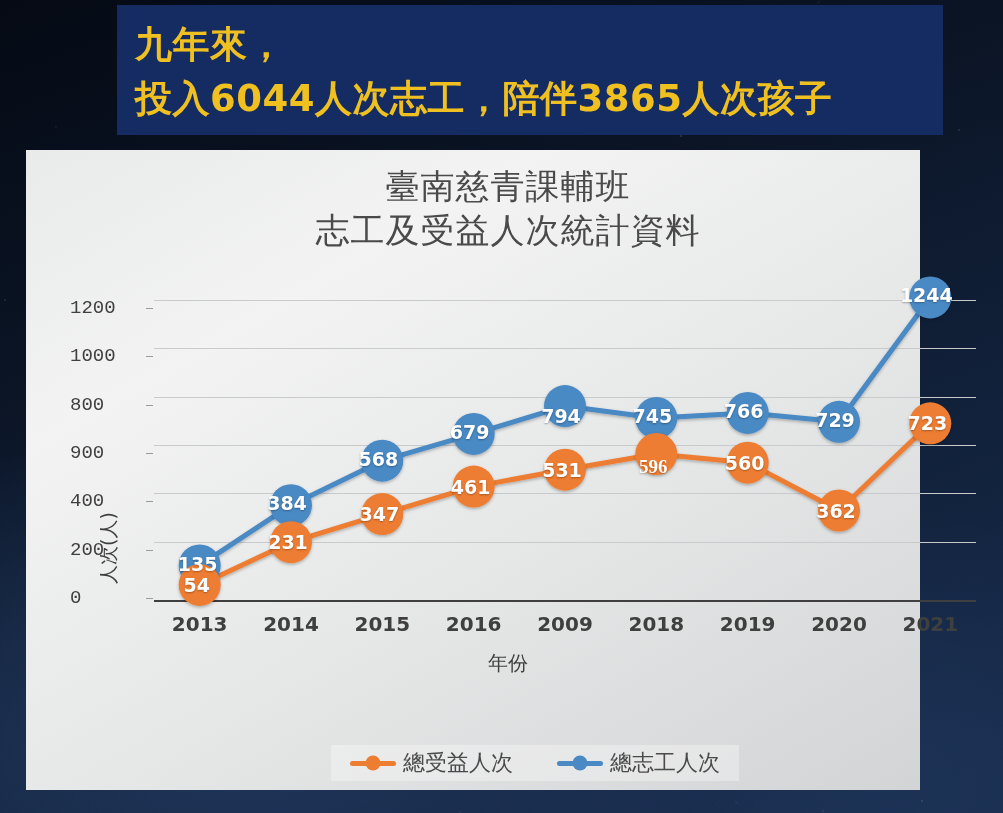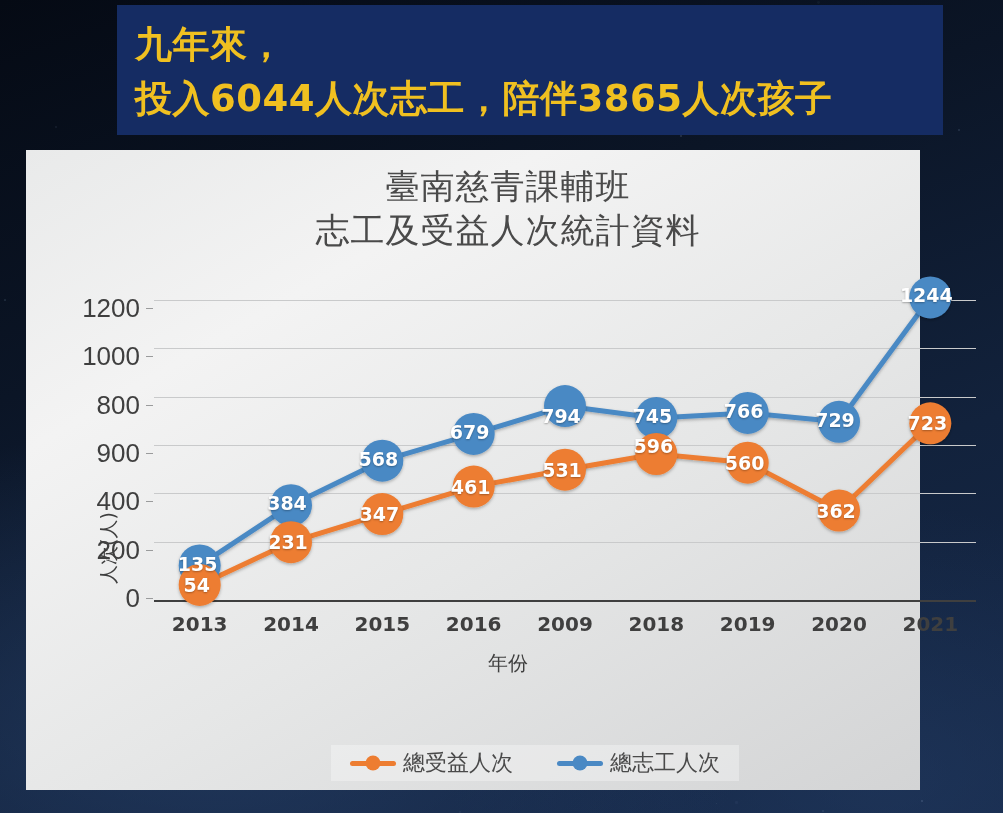--- a/index.html
+++ b/index.html
@@ -104,24 +104,23 @@
   #axis-line {
     position: absolute;
     left: 0;
     width: 100%;
     height: 2px;
     background: #3f3f3f;
     bottom: -2px;
   }
   .ytick-label {
     position: absolute;
-    text-align: right;
     color: #3f3f3f;
-    font-family: Liberation Sans, sans-serif;
-    font-size: 26px;
+    font-family: Liberation Mono, monospace;
+    font-size: 19px;
     line-height: 19px;
     width: 70px;
   }
   .ytick-mark {
     position: absolute;
     width: 7px;
     height: 1px;
     background: #9a9b9c;
   }
 
@@ -371,21 +370,21 @@
         <div class="dot-label" style="left: 535px; top: 254.117px; margin-top: 12px;">794</div>
         <div class="dot-label" style="left: 626.333px; top: 265.958px;">745</div>
         <div class="dot-label" style="left: 717.667px; top: 260.883px;">766</div>
         <div class="dot-label" style="left: 809px; top: 269.825px;">729</div>
         <div class="dot-label" style="left: 900.333px; top: 145.367px;">1244</div>
         <div class="dot-label" style="left: 170.667px; top: 434.95px;">54</div>
         <div class="dot-label" style="left: 262px; top: 392.175px;">231</div>
         <div class="dot-label" style="left: 353.333px; top: 364.142px;">347</div>
         <div class="dot-label" style="left: 444.667px; top: 336.592px;">461</div>
         <div class="dot-label" style="left: 536px; top: 319.675px;">531</div>
-        <div class="dot-label" style="left: 627.333px; top: 296px;">596</div>
+        <div class="dot-label" style="left: 627.333px; top: 317px; font-family: Liberation Serif, serif;">596</div>
         <div class="dot-label" style="left: 718.667px; top: 312.667px;">560</div>
         <div class="dot-label" style="left: 810px; top: 360.517px;">362</div>
         <div class="dot-label" style="left: 901.333px; top: 273.275px;">723</div>
       </div>
 
     <div id="legend">
         <div class="legend-item">
           <span class="legend-swatch" style="background: rgb(237, 125, 49);"></span>
           <span class="legend-text">總受益人次</span>
         </div>

